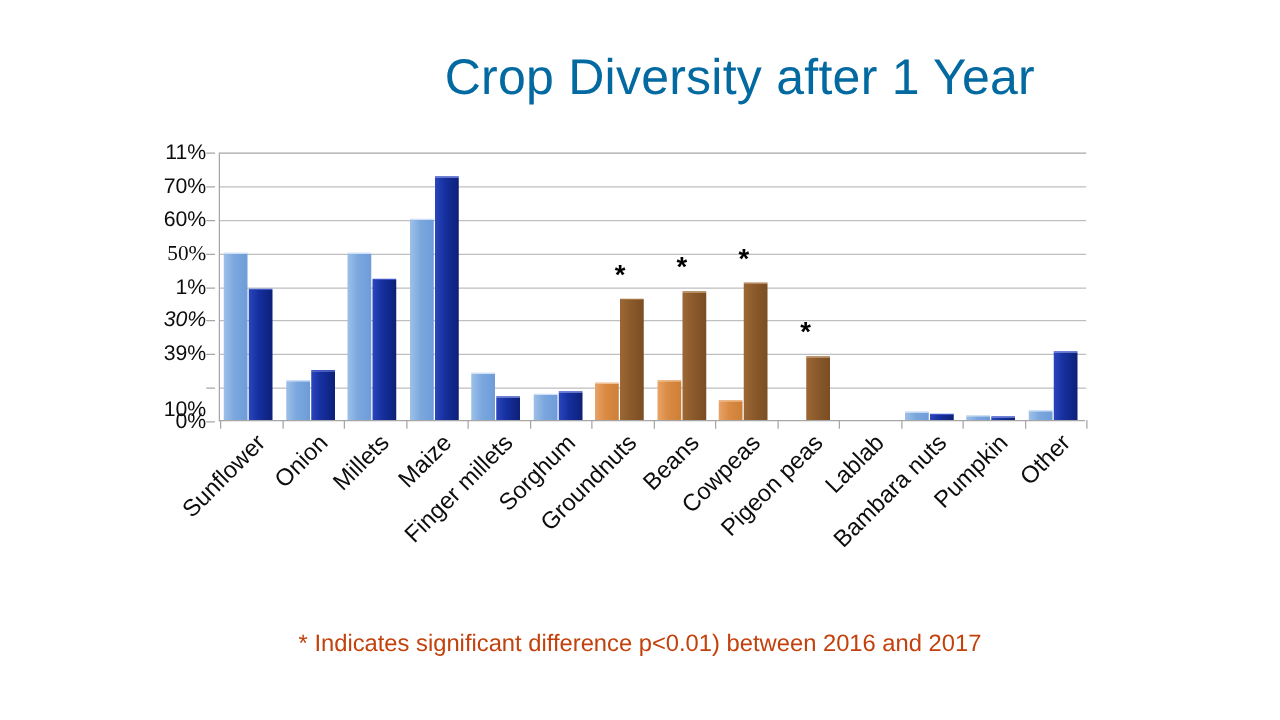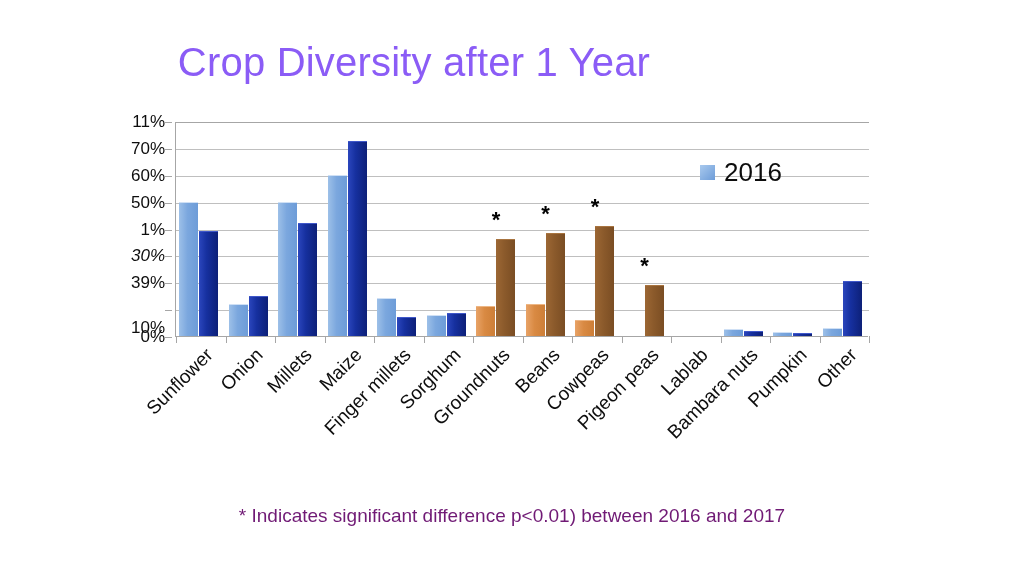--- a/index.html
+++ b/index.html
@@ -12,24 +12,24 @@
   #chart-root {
     position: relative;
     width: 1024px; height: 576px;
     background: #ffffff;
   }
 
   
   #chart-title {
     position: absolute;
     top: 40px; left: 0; width: 828px;
-    text-align: center;
+    text-align: right;
     font-size: 40px;
     font-weight: 400;
-    color: #8b5cf6;
+    color: #0369a1;
     letter-spacing: 0.2px;
     white-space: nowrap;
   }
 
   
   
   #plot-area {
     position: absolute;
     left: 175px; top: 122px;
     width: 693px; height: 215px;
@@ -160,21 +160,21 @@
     line-height: 1;
   }
 
   
   #footnote {
     position: absolute;
     left: 0; top: 505px;
     width: 1024px;
     text-align: center;
     font-size: 19px;
-    color: #701a75;
+    color: #c2410c;
     white-space: nowrap;
   }
 </style>
 </head>
 <body>
 
 <div id="chart-root">
 
   <div id="chart-title">Crop Diversity after 1 Year</div>
 
@@ -182,21 +182,21 @@
       <div class="ytick-label" style="top: 215px;">0%</div>
       <div class="ytick-mark" style="top: 215px; left: 62px;"></div>
       <div class="ytick-label" style="top: 206px;">10%</div>
       <div class="ytick-mark" style="top: 188.125px; left: 62px;"></div>
       <div class="ytick-label" style="top: 161.25px;">39%</div>
       <div class="ytick-mark" style="top: 161.25px; left: 62px;"></div>
       <div class="ytick-label" style="top: 134.375px; font-style: italic;">30%</div>
       <div class="ytick-mark" style="top: 134.375px; left: 62px;"></div>
       <div class="ytick-label" style="top: 107.5px;">1%</div>
       <div class="ytick-mark" style="top: 107.5px; left: 62px;"></div>
-      <div class="ytick-label" style="top: 80.625px;">50%</div>
+      <div class="ytick-label" style="top: 80.625px; font-family: Liberation Serif, serif;">50%</div>
       <div class="ytick-mark" style="top: 80.625px; left: 62px;"></div>
       <div class="ytick-label" style="top: 53.75px;">60%</div>
       <div class="ytick-mark" style="top: 53.75px; left: 62px;"></div>
       <div class="ytick-label" style="top: 26.875px;">70%</div>
       <div class="ytick-mark" style="top: 26.875px; left: 62px;"></div>
       <div class="ytick-label" style="top: 0px;">11%</div>
       <div class="ytick-mark" style="top: 0px; left: 62px;"></div>
     </div>
 
   <div id="plot-area">
@@ -293,21 +293,17 @@
       <div class="xlabel" style="left: 373.725px;"><span class="xlabel-inner">Beans</span></div>
       <div class="xlabel" style="left: 423.225px;"><span class="xlabel-inner">Cowpeas</span></div>
       <div class="xlabel" style="left: 472.725px;"><span class="xlabel-inner">Pigeon peas</span></div>
       <div class="xlabel" style="left: 522.225px;"><span class="xlabel-inner">Lablab</span></div>
       <div class="xlabel" style="left: 571.725px;"><span class="xlabel-inner">Bambara nuts</span></div>
       <div class="xlabel" style="left: 621.225px;"><span class="xlabel-inner">Pumpkin</span></div>
       <div class="xlabel" style="left: 670.725px;"><span class="xlabel-inner">Other</span></div>
     </div>
 
   <div id="legend">
-    <div class="legend-row">
-      <span class="legend-swatch s2016"></span>
-      <span class="legend-label">2016</span>
-    </div>
   </div>
 
   <div id="footnote">* Indicates significant difference  p&lt;0.01) between 2016 and 2017</div>
 
 </div>
 
 </body></html>

